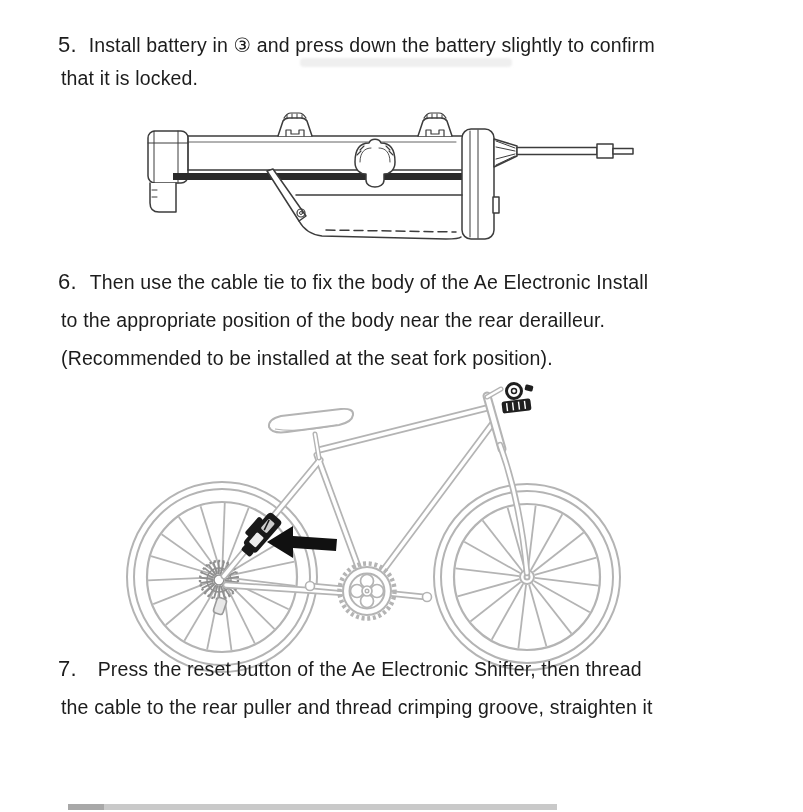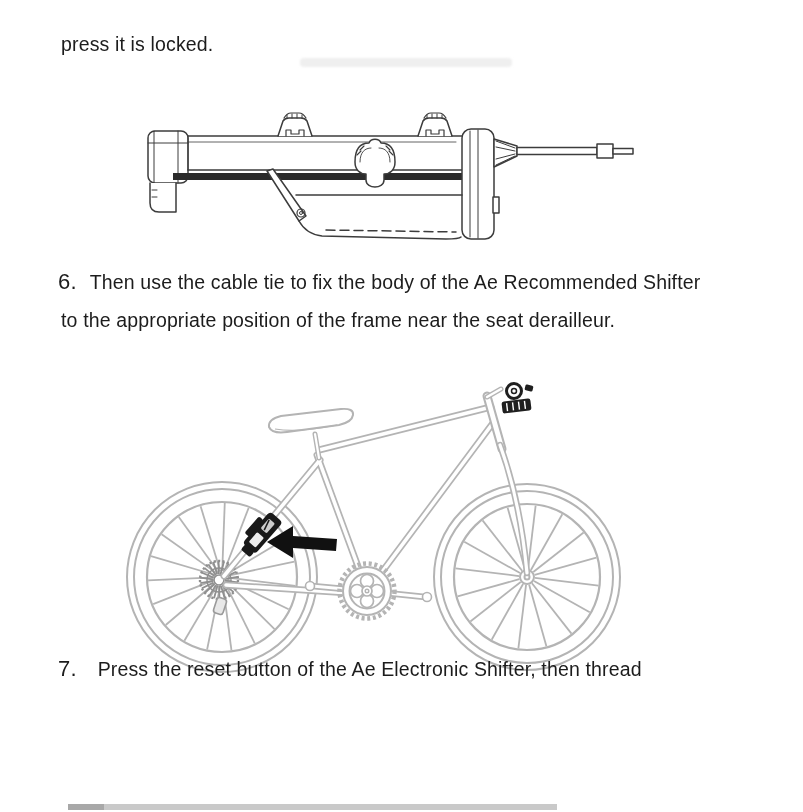--- a/index.html
+++ b/index.html
@@ -20,21 +20,22 @@
   .ghost{position:absolute;left:300px;top:58px;width:212px;height:9px;
     background:#efefef;border-radius:4px;filter:blur(1px);}
   .artifact-bar{position:absolute;left:68px;top:804px;width:489px;height:6px;background:#c9c9c9;}
   .artifact-bar-dark{position:absolute;left:68px;top:804px;width:36px;height:6px;background:#a8a8a8;}
   svg{display:block;}
 </style>
 </head>
 <body>
 
 <div class="step s5" style="top:28px">
-  <div class="line cont">press it is locked.</div>
+  <div class="line"><span class="stepnum">5.</span><span>Install battery in ③ and press down the battery slightly to confirm</span></div>
+  <div class="line cont">that it is locked.</div>
 </div>
 <div class="ghost"></div>
 
 <div class="fig" style="left:124px;top:110px">
 <svg width="522" height="142" viewBox="0 0 522 142">
   <g fill="none" stroke="#3c3c3c" stroke-width="1.5" stroke-linejoin="round" stroke-linecap="round">
 
     <rect x="24" y="21" width="40" height="52" rx="7" fill="#fff"></rect>
     <path d="M24,33 h40 M54,21 v52 M30,21 v52" stroke-width="1"></path>
     <path d="M26,73 v20 q0,9 9,9 h17 v-29" fill="#fff"></path>
@@ -80,22 +81,23 @@
       <circle cx="177" cy="103" r="4" stroke-width="1.2"></circle>
       <circle cx="177" cy="103" r="1.5" stroke-width="1"></circle>
       <path d="M175,111 Q182,124 198,126 L322,129 Q335,129 337,127"></path>
       <path d="M202,120 L332,122" stroke-dasharray="9,5" stroke-width="1.5"></path>
     </g>
   </g>
 </svg>
 </div>
 
 <div class="step s6" style="top:263px">
-  <div class="line"><span class="stepnum">6.</span><span>Then use the cable tie to fix the body of the Ae Recommended Shifter</span></div>
-  <div class="line cont">to the appropriate position of the frame near the seat derailleur.</div>
+  <div class="line"><span class="stepnum">6.</span><span>Then use the cable tie to fix the body of the Ae Electronic Install</span></div>
+  <div class="line cont">to the appropriate position of the body near the rear derailleur.</div>
+  <div class="line cont">(Recommended to be installed at the seat fork position).</div>
 </div>
 
 <div class="fig" style="left:103px;top:370px">
 <svg width="560" height="320" viewBox="0 0 560 320">
 
   <g fill="none" stroke="#b4b4b4" stroke-width="2">
     <circle cx="119" cy="207" r="95"></circle>
     <circle cx="119" cy="207" r="88"></circle>
     <circle cx="119" cy="207" r="75" stroke-width="2.2"></circle>
     <g class="spokes" stroke-width="1.8">
@@ -245,16 +247,17 @@
     <rect x="2" y="-5" width="13" height="8" rx="1.5" fill="#ffffff" opacity="0.78"></rect>
     <path d="M3,-1 L14,-4" stroke="#191919" stroke-width="1.5"></path>
   </g>
 
   <polygon points="164,172 190,156 190,166 234,169 233,181 190,178 190,188" fill="#111111"></polygon>
 </svg>
 </div>
 
 <div class="step s7" style="top:650px">
   <div class="line"><span class="stepnum">7.</span><span>Press the reset button of the Ae Electronic Shifter, then thread</span></div>
+  <div class="line cont">the cable to the rear puller and thread crimping groove, straighten it</div>
 </div>
 
 <div class="artifact-bar"></div>
 <div class="artifact-bar-dark"></div>
 
 </body></html>

